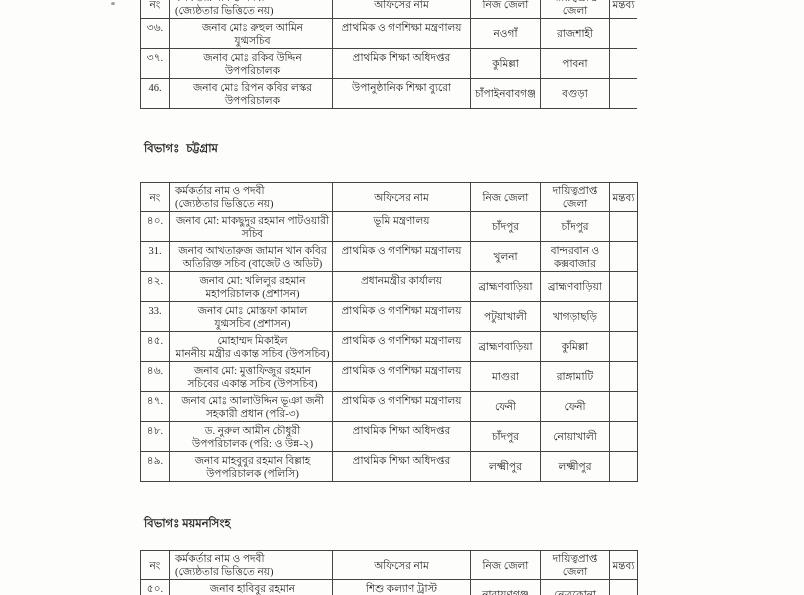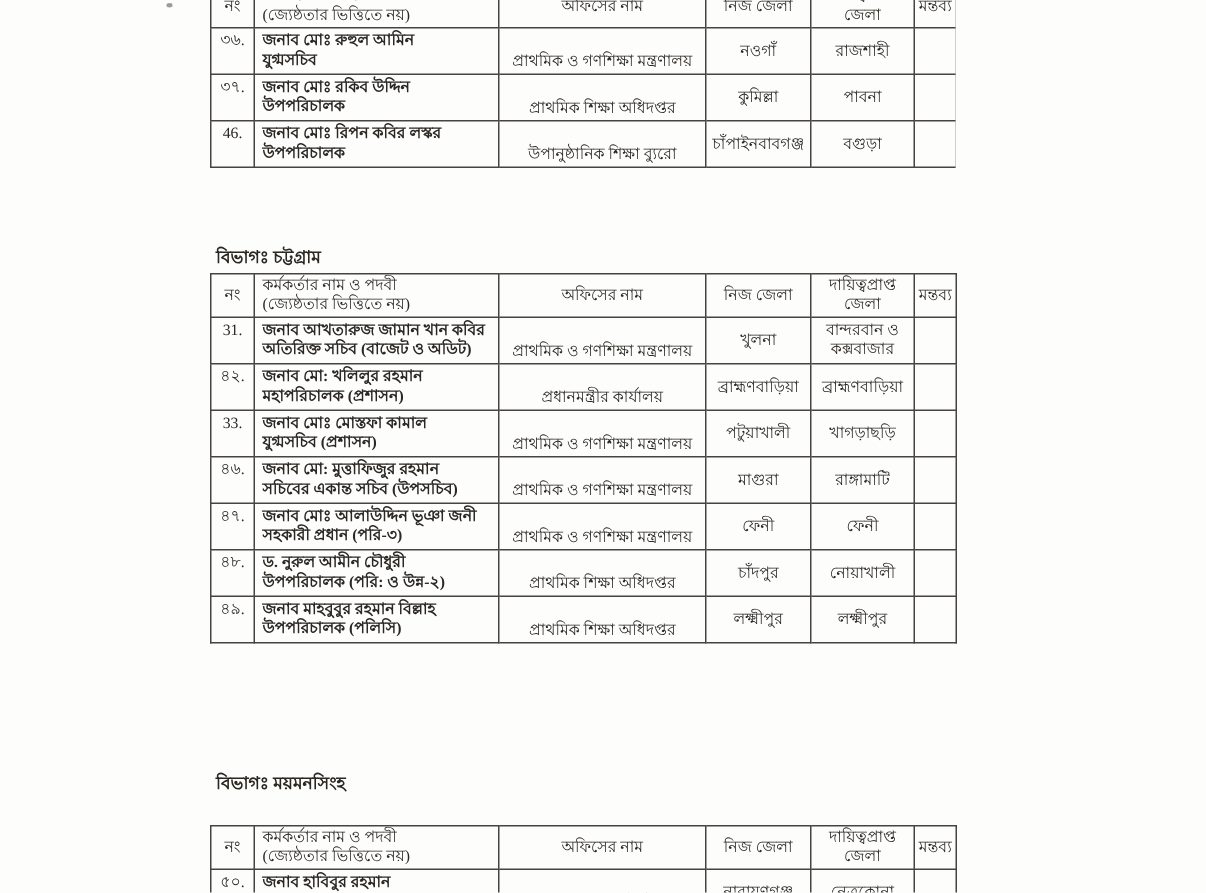--- a/index.html
+++ b/index.html
@@ -36,29 +36,29 @@
     font-size:10.5px;
     line-height:13px;
     padding:1px 2px;
     text-align:center;
     vertical-align:middle;
     overflow:hidden;
   }
   tr.hdr td { height:28px; }
   tr.row td { height:29.7px; }
   td.cell-serial { vertical-align:top; padding-top:2px; }
-  td.cell-name   { text-align:left; padding-left:5px; vertical-align:top; padding-top:2px;font-weight:bold; }
-  td.cell-office { vertical-align:top; padding-top:16px; }
+  td.cell-name   { text-align:center; padding-left:5px; vertical-align:top; padding-top:2px; }
+  td.cell-office { vertical-align:top; padding-top:2px; }
   td.hdr-name    { text-align:left; padding-left:5px; vertical-align:top; padding-top:1px; }
   .section-title {
     position:absolute; left:144px;
     font-weight:bold; font-size:11.5px; line-height:14px;
     white-space:nowrap;
   }
-  .t-ctg { top:165px; }
+  .t-ctg { top:142px;font-family:Liberation Mono, monospace; }
   .t-mym { top:516px; }
 </style>
 </head>
 <body>
 
 <div>
 
   <div class="speck"></div>
 
   <div class="clip-top">
@@ -143,20 +143,31 @@
           </td>
           <td>অফিসের নাম</td>
           <td>নিজ জেলা</td>
           <td>
             <div>দায়িত্বপ্রাপ্ত</div>
             <div>জেলা</div>
           </td>
           <td>মন্তব্য</td>
         </tr>
         <tr class="row">
+          <td class="cell-serial">৪০.</td>
+          <td class="cell-name">
+            <div>জনাব মো: মাকছুদুর রহমান পাটওয়ারী</div>
+            <div>সচিব</div>
+          </td>
+          <td class="cell-office">ভূমি মন্ত্রণালয়</td>
+          <td>চাঁদপুর</td>
+          <td>চাঁদপুর</td>
+          <td></td>
+        </tr>
+        <tr class="row">
           <td class="cell-serial">31.</td>
           <td class="cell-name">
             <div>জনাব আখতারুজ জামান খান কবির</div>
             <div>অতিরিক্ত সচিব (বাজেট ও অডিট)</div>
           </td>
           <td class="cell-office">প্রাথমিক ও গণশিক্ষা মন্ত্রণালয়</td>
           <td>খুলনা</td>
           <td>বান্দরবান ও কক্সবাজার</td>
           <td></td>
         </tr>
@@ -173,20 +184,31 @@
         </tr>
         <tr class="row">
           <td class="cell-serial">33.</td>
           <td class="cell-name">
             <div>জনাব মোঃ মোস্তফা কামাল</div>
             <div>যুগ্মসচিব (প্রশাসন)</div>
           </td>
           <td class="cell-office">প্রাথমিক ও গণশিক্ষা মন্ত্রণালয়</td>
           <td>পটুয়াখালী</td>
           <td>খাগড়াছড়ি</td>
+          <td></td>
+        </tr>
+        <tr class="row">
+          <td class="cell-serial">৪৫.</td>
+          <td class="cell-name">
+            <div>মোহাম্মদ মিকাইল</div>
+            <div>মাননীয় মন্ত্রীর একান্ত সচিব (উপসচিব)</div>
+          </td>
+          <td class="cell-office">প্রাথমিক ও গণশিক্ষা মন্ত্রণালয়</td>
+          <td>ব্রাহ্মণবাড়িয়া</td>
+          <td>কুমিল্লা</td>
           <td></td>
         </tr>
         <tr class="row">
           <td class="cell-serial">৪৬.</td>
           <td class="cell-name">
             <div>জনাব মো: মুত্তাফিজুর রহমান</div>
             <div>সচিবের একান্ত সচিব (উপসচিব)</div>
           </td>
           <td class="cell-office">প্রাথমিক ও গণশিক্ষা মন্ত্রণালয়</td>
           <td>মাগুরা</td>

